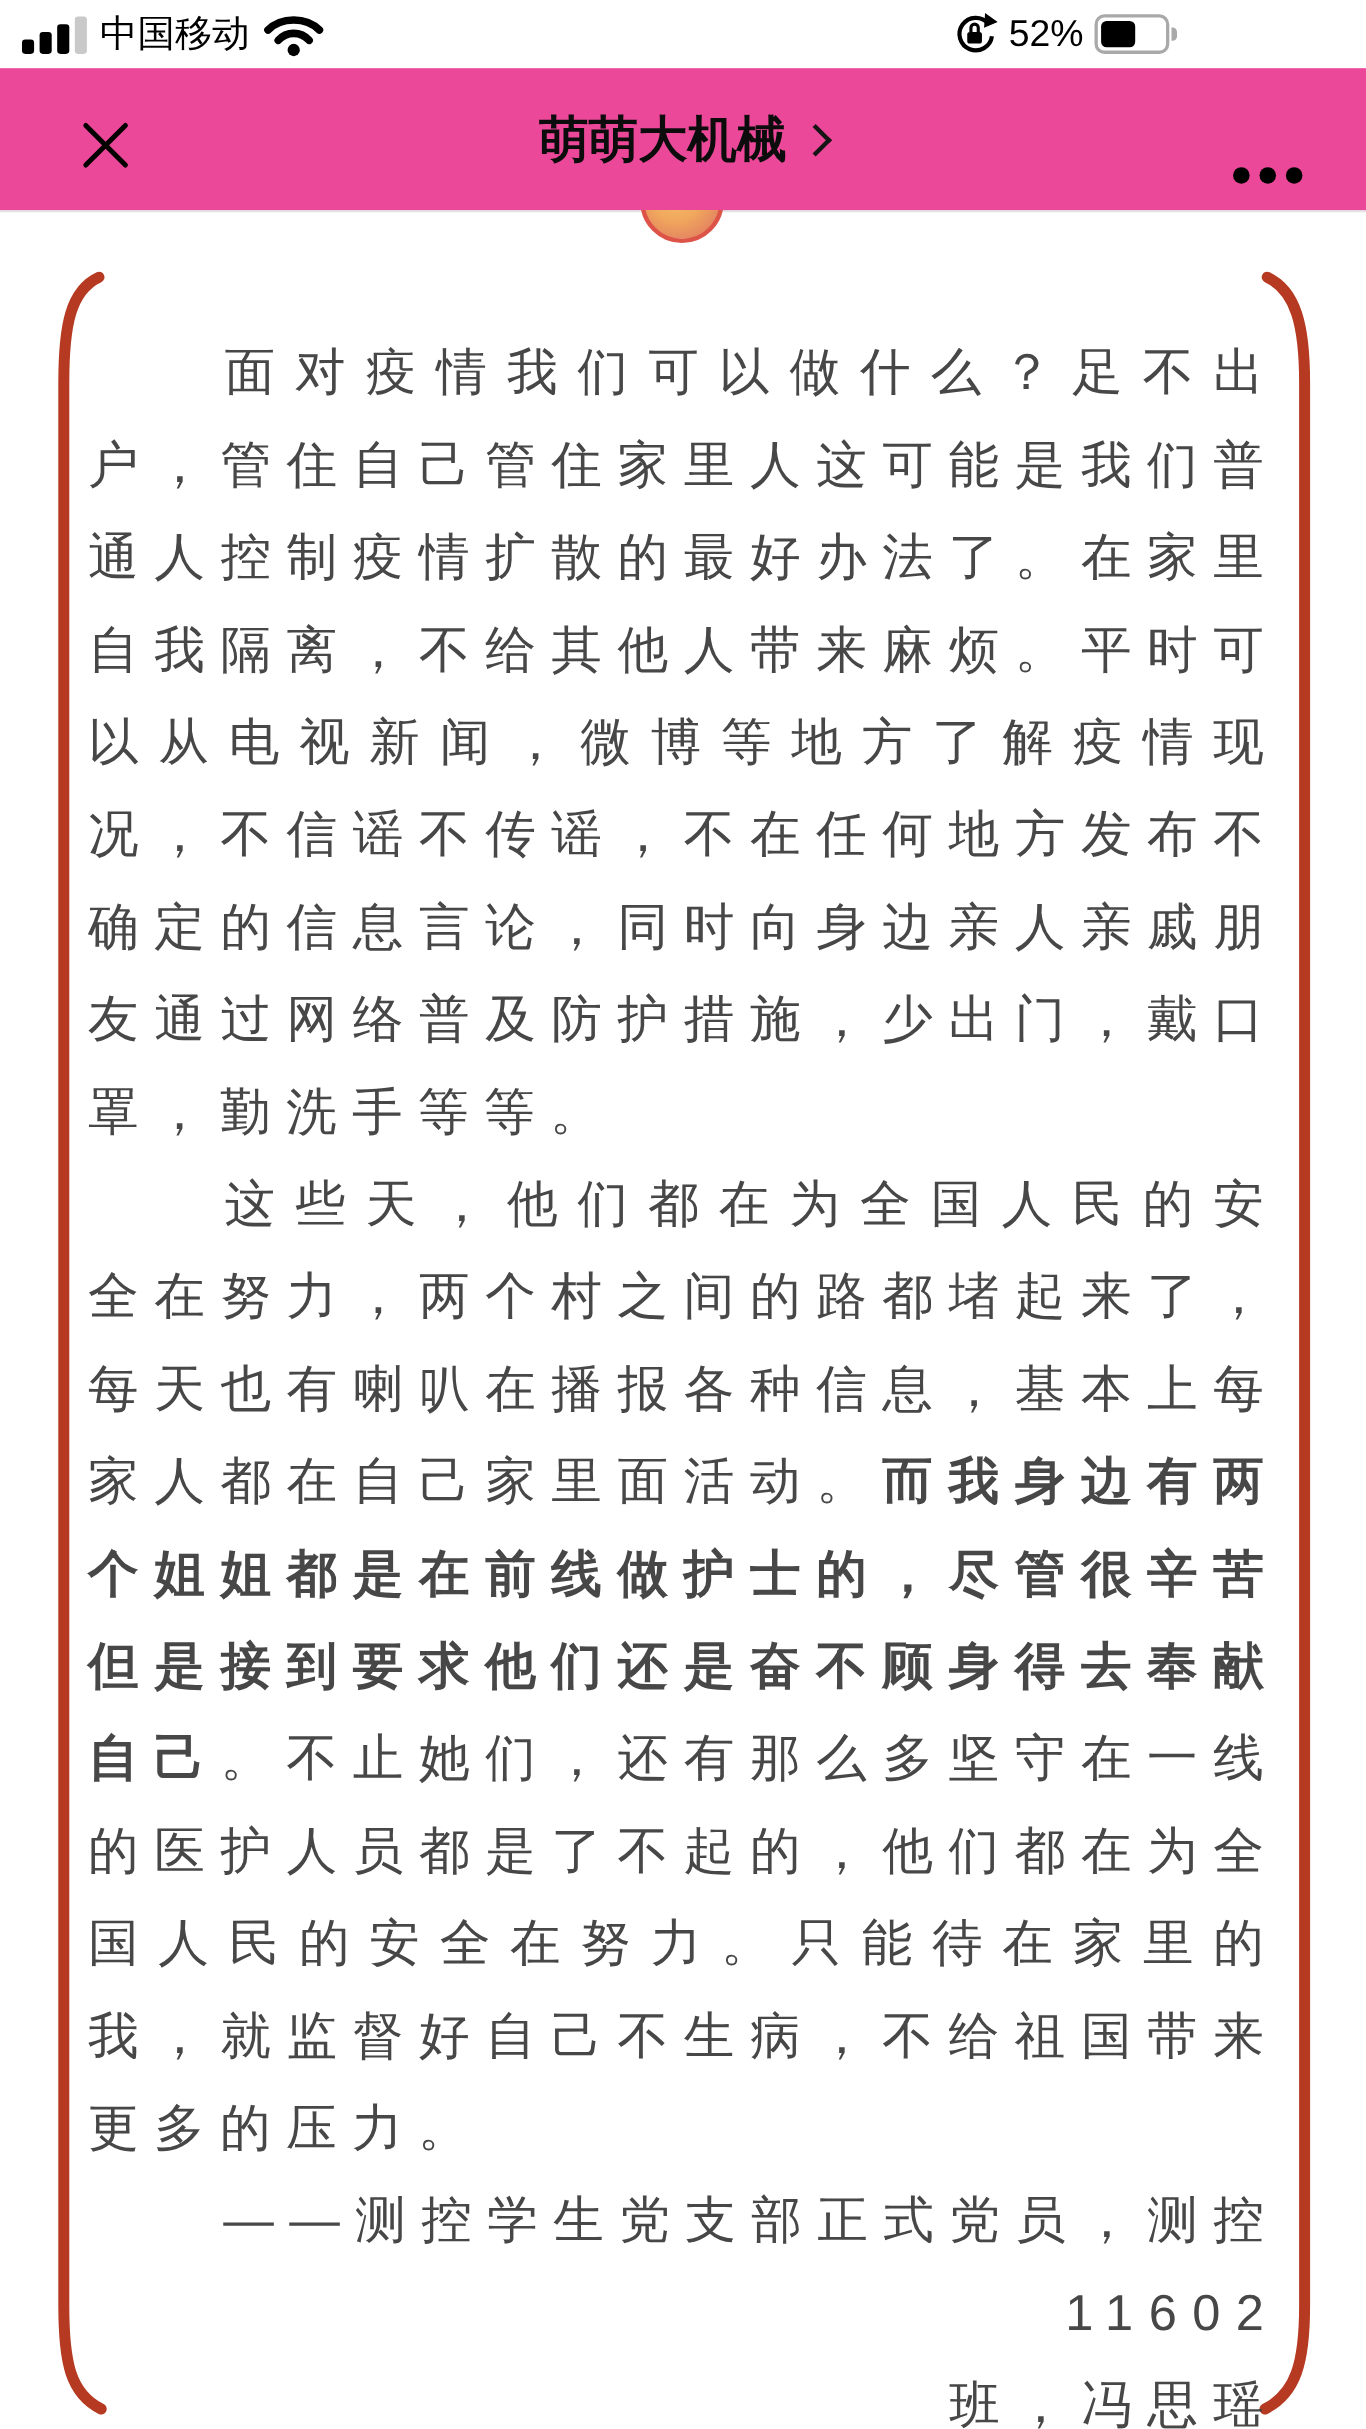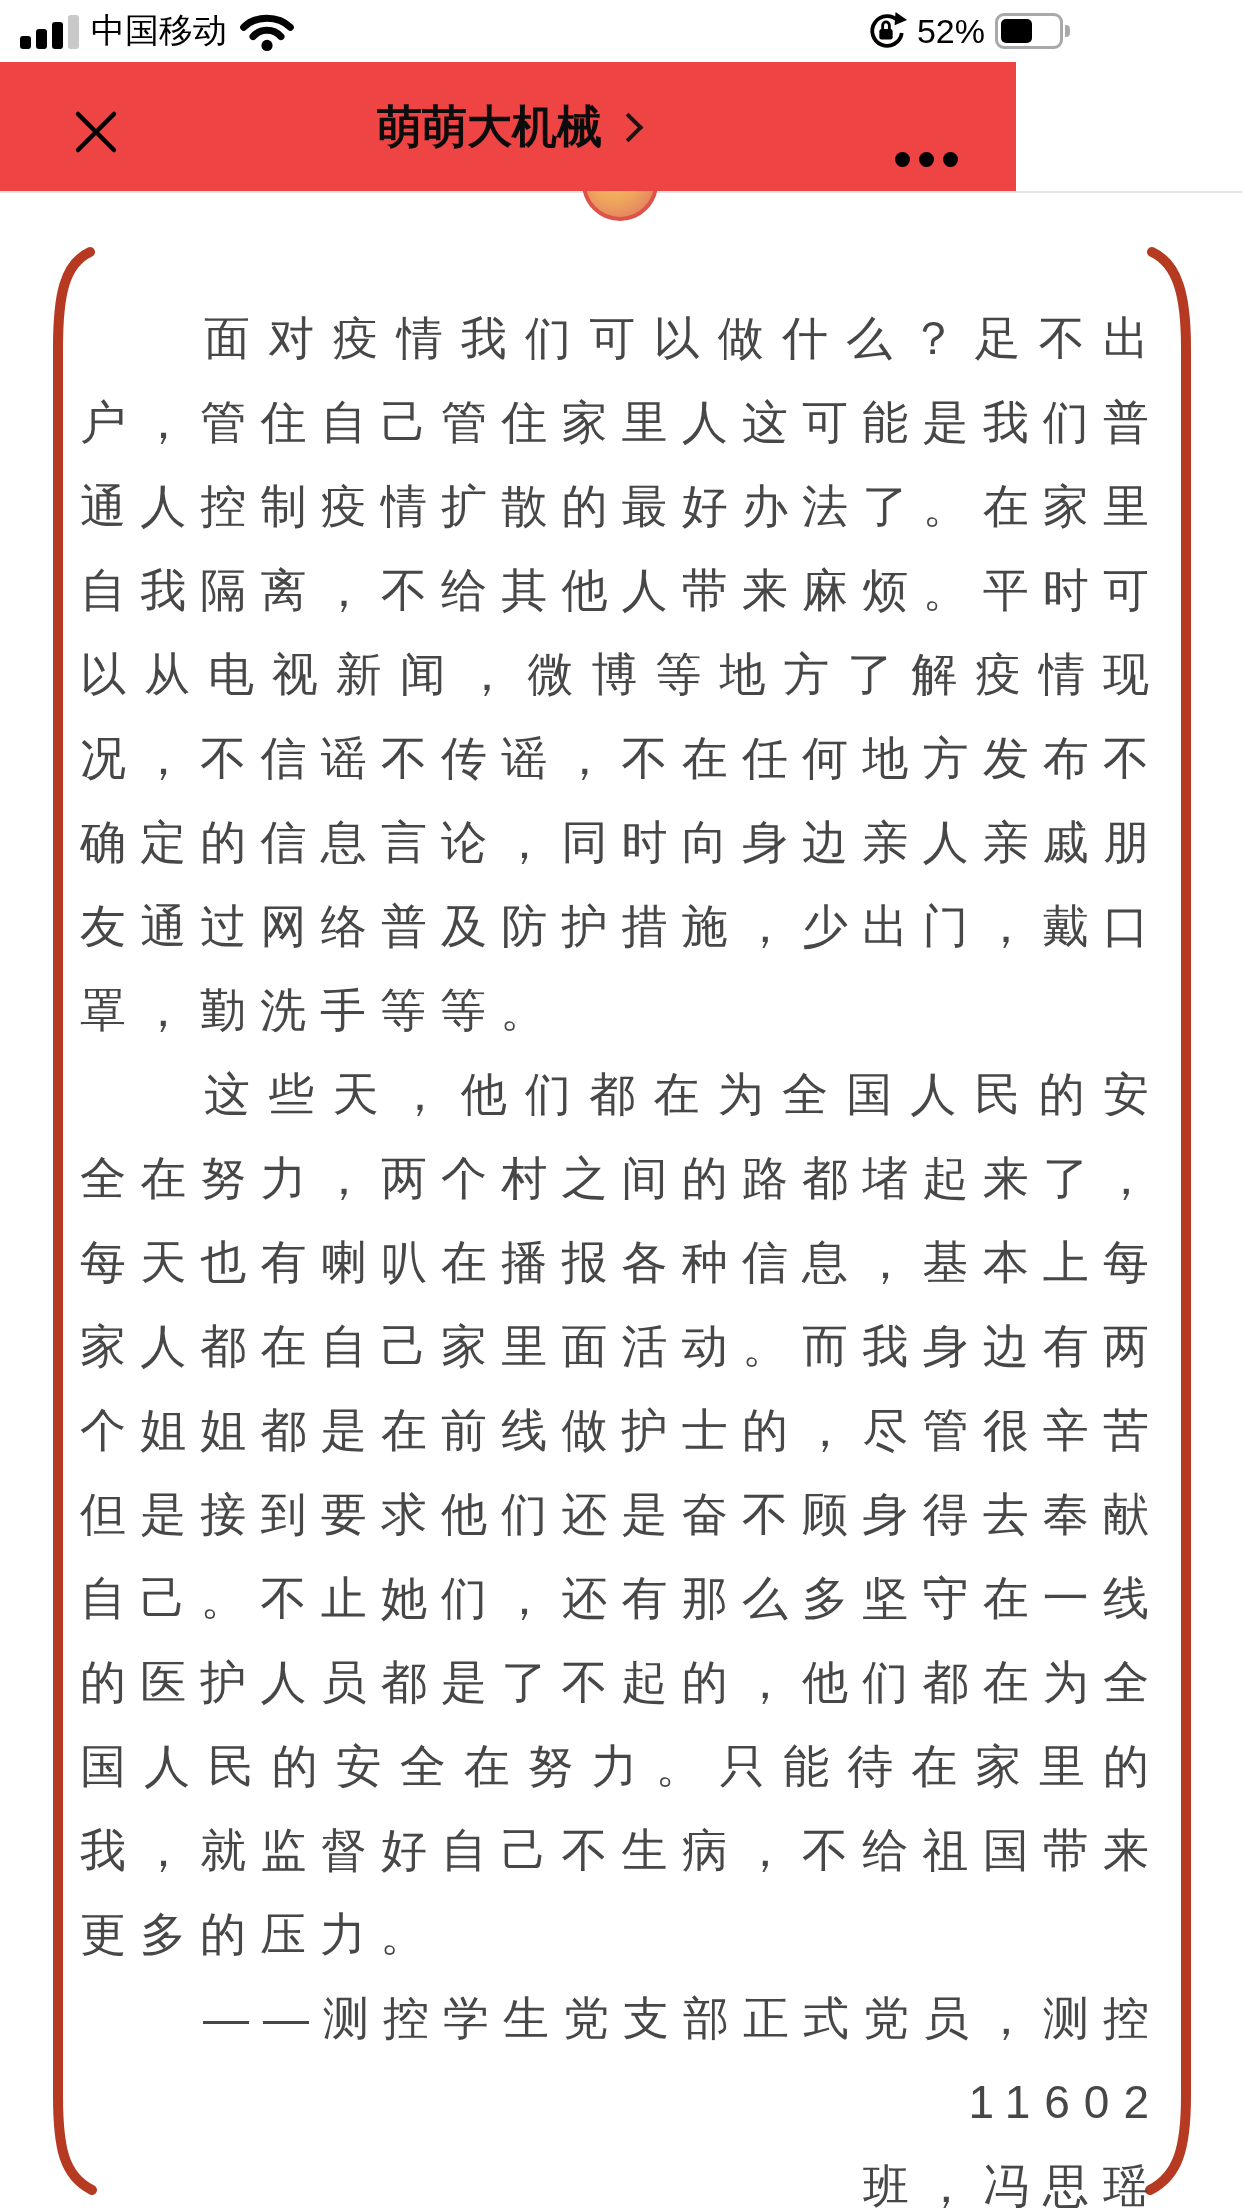--- a/index.html
+++ b/index.html
@@ -27,21 +27,21 @@
   .battery-body{width:62px;height:30px;border:3px solid #a9a9a9;border-radius:9px;
     position:relative;background:#fff;}
   .battery-fill{position:absolute;left:3px;top:3px;height:24px;width:31px;
     background:#000;border-radius:5px;}
   .battery-nub{width:5px;height:12px;background:#a9a9a9;
     border-radius:0 4px 4px 0;margin-left:2px;}
   .pct{font-size:34px;}
 
   
   .nav-bar{
-    position:absolute;top:62px;left:0;width:1016px;height:129px;background:#ef4444;
+    position:absolute;top:62px;left:0;width:1242px;height:129px;background:#ec4899;
     z-index:5;
   }
   .nav-divider{position:absolute;top:191px;left:0;width:1242px;height:2px;
     background:#e4e4e4;z-index:1;}
   .close-btn{position:absolute;left:58px;top:32px;width:76px;height:76px;
     display:flex;align-items:center;justify-content:center;cursor:pointer;}
   .nav-title{
     position:absolute;left:0;right:0;top:0;height:129px;
     display:flex;align-items:center;justify-content:center;gap:16px;
     font-size:45px;font-weight:700;color:#0c0c0c;cursor:pointer;
@@ -60,21 +60,21 @@
 
   
   .bracket-svg{position:absolute;top:0;left:0;z-index:1;}
   .article-text{
     position:absolute;left:80px;top:296px;width:1083px;z-index:2;
     color:#474747;font-size:46px;line-height:84px;letter-spacing:14px;
     text-align:justify;text-justify:inter-ideograph;
   }
   .article-text p{margin:0;padding:0;}
   .para.indent{text-indent:124px;}
-  .run.bold{font-weight:400;}
+  .run.bold{font-weight:700;}
   .sig-line{text-align:right;letter-spacing:14px;}
 </style>
 </head>
 <body>
 
 <div class="status-bar">
   <div class="sb-left">
     <span class="signal">
       <i class="b1"></i>
         <i class="b2"></i>

